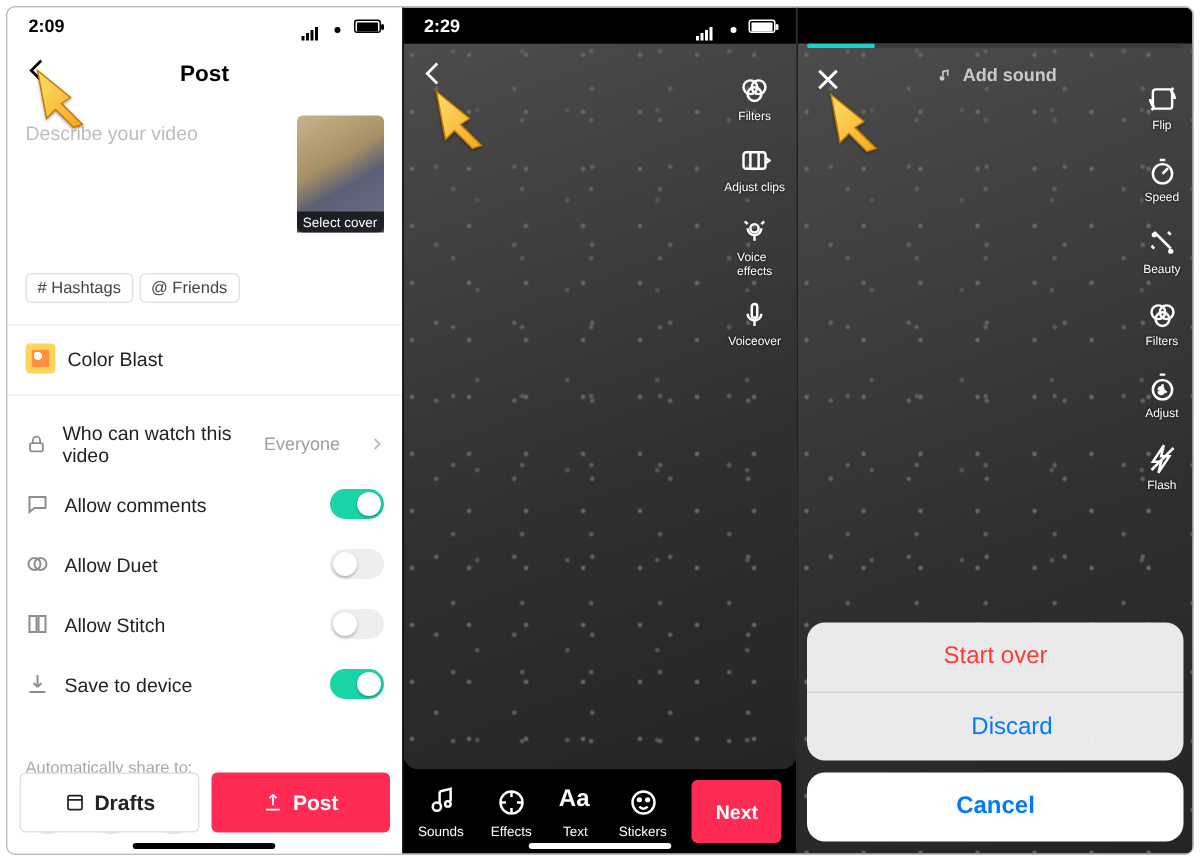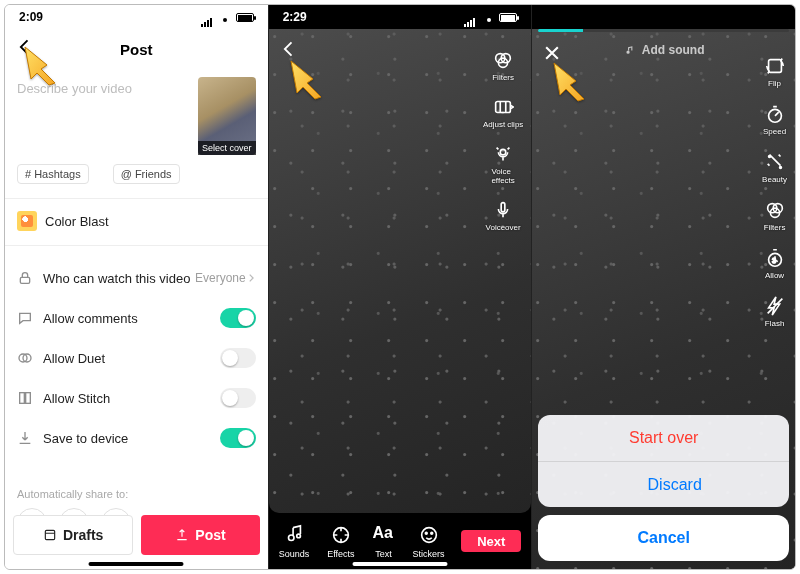--- a/index.html
+++ b/index.html
@@ -27,34 +27,34 @@
   
   .arrow { position:absolute; width:50px; height:50px; pointer-events:none; }
   .arrow svg { width:100%; height:100%; filter: drop-shadow(0 1px 1px rgba(0,0,0,.35)); }
 
   
   .p1-header { position:absolute; top:24px; left:0; right:0; height:40px; display:flex; align-items:center; justify-content:center; }
   .p1-header .back { position:absolute; left:10px; top:8px; }
   .chev { width:20px;height:20px;stroke:#000;stroke-width:2.2;fill:none; }
   .p1-title { font-size:15px; font-weight:700; color:#000; }
   .p1-body { position:absolute; top:64px; left:0; right:0; bottom:0; padding:8px 12px 0; color:#222; font-size:13px; }
-  .desc-row { display:flex; gap:8px; margin-bottom:9px; }
+  .desc-row { display:flex; gap:8px; margin-bottom:27px; }
   .desc-row .ph { flex:1; color:#bdbdbd; font-size:13px; padding-top:4px; }
   .thumb { width:58px;height:78px;border-radius:4px;background:linear-gradient(150deg,#c8b48c 0%,#a79064 40%,#5a5f76 60%,#6d7287 100%);position:relative; }
   .thumb .sc { position:absolute;left:0;right:0;bottom:0;background:rgba(0,0,0,.7);color:#fff;font-size:9px;text-align:center;padding:2px 4px; }
-  .chips { display:flex; gap:24px; margin-bottom:14px; }
+  .chips { display:flex; gap:4px; margin-bottom:14px; }
   .chip { border:1px solid #e2e2e2;border-radius:4px;padding:3px 7px;font-size:11px;color:#444;display:flex;align-items:center;gap:3px; }
   .divider { height:1px;background:#eee;margin:0 -12px 12px; }
   .eff-row { display:flex;align-items:center;gap:8px;font-size:13px;margin-bottom:14px; }
   .eff-ic { width:20px;height:20px;background:#ffd45c;border-radius:3px;position:relative; }
   .eff-ic::after{content:"";position:absolute;inset:4px;background:radial-gradient(circle at 35% 35%,#fff 0 25%,transparent 26%),#ff8f3c;border-radius:2px;}
   .setting { display:flex;align-items:center;justify-content:space-between;height:40px; }
   .setting .lbl { display:flex;align-items:center;gap:10px;color:#222;font-size:13px; }
   .setting .ic { width:16px;height:16px;color:#8e8e8e; }
-  .setting .val { color:#9e9e9e;font-size:12px;display:flex;align-items:center;gap:0; }
+  .setting .val { color:#9e9e9e;font-size:12px;display:flex;align-items:center;gap:19px; }
   .toggle { width:36px;height:20px;border-radius:10px;background:#eee;position:relative; }
   .toggle.on { background:#18d4a7; }
   .toggle .knob { position:absolute;top:2px;left:2px;width:16px;height:16px;border-radius:50%;background:#fff;box-shadow:0 1px 2px rgba(0,0,0,.3); }
   .toggle.on .knob { left:auto;right:2px; }
   .share-lbl{color:#a8a8a8;font-size:11px;margin-top:30px;margin-bottom:8px;}
   .share-icons{display:flex;gap:12px;margin-bottom:12px;}
   .share-circ{width:30px;height:30px;border-radius:50%;border:1px solid #e0e0e0;display:flex;align-items:center;justify-content:center;color:#9f9f9f;}
   .bottom-btns{position:absolute;left:8px;right:8px;bottom:14px;display:flex;gap:8px;}
   .btn{flex:1;height:40px;border-radius:4px;display:flex;align-items:center;justify-content:center;gap:6px;font-size:14px;font-weight:700;}
   .btn.drafts{border:1px solid #e2e2e2;color:#222;background:#fff;}
@@ -73,21 +73,21 @@
   }
   .p2-back{position:absolute;top:34px;left:10px;}
   .chev.white{stroke:#fff;}
   .right-tools{position:absolute;top:44px;right:8px;display:flex;flex-direction:column;gap:14px;align-items:center;}
   .tool{display:flex;flex-direction:column;align-items:center;gap:2px;color:#fff;}
   .tool .ti{width:22px;height:22px;}
   .tool .tl{font-size:8px;font-weight:500;text-shadow:0 0 2px #000;white-space:nowrap;}
   .p2-bottom{position:absolute;left:0;right:0;bottom:0;height:56px;background:#000;display:flex;align-items:center;padding:0 10px;gap:16px;}
   .p2-bottom .tool{gap:3px;}
   .p2-bottom .tl{font-size:9px;}
-  .next-btn{margin-left:auto;height:22px;padding:0 16px;border-radius:4px;background:#fe2c55;color:#fff;font-size:13px;font-weight:600;display:flex;align-items:center;}
+  .next-btn{margin-left:auto;height:42px;padding:0 16px;border-radius:4px;background:#fe2c55;color:#fff;font-size:13px;font-weight:600;display:flex;align-items:center;}
   .home-ind.white{background:#fff;}
 
   
   .prog{position:absolute;top:24px;left:6px;right:6px;height:3px;background:#3b3b3b;border-radius:2px;overflow:hidden;}
   .prog i{display:block;height:100%;width:18%;background:#19d3cf;}
   .p3-close{position:absolute;top:38px;left:10px;color:#fff;}
   .addsound{position:absolute;top:38px;left:50%;transform:translateX(-50%);display:flex;align-items:flex-end;gap:6px;color:#e0e0e0;font-size:12px;font-weight:600;opacity:.85;}
   .sheet{position:absolute;left:6px;right:6px;bottom:8px;}
   .sheet-group{background:rgba(242,242,246,.96);border-radius:12px;overflow:hidden;margin-bottom:8px;}
   .sheet-btn{height:46px;display:flex;align-items:center;justify-content:center;font-size:16px;}
@@ -396,21 +396,21 @@
               <circle cx="12" cy="15" r="5"></circle>
             </svg>
             <div class="tl">Filters</div>
           </div>
           <div class="tool">
             <svg class="ti" viewBox="0 0 24 24" fill="none" stroke="#fff" stroke-width="1.8">
               <circle cx="12" cy="14" r="7"></circle>
               <path d="M12 10v4l3 2M10 3h4"></path>
               <text x="9" y="17" font-size="7" fill="currentColor">3</text>
             </svg>
-            <div class="tl">Allow</div>
+            <div class="tl">Adjust</div>
           </div>
           <div class="tool">
             <svg class="ti" viewBox="0 0 24 24" fill="none" stroke="#fff" stroke-width="1.8">
               <path d="M13 2L5 14h6l-2 8 8-12h-6l2-8z"></path>
               <line x1="4" y1="20" x2="20" y2="4"></line>
             </svg>
             <div class="tl">Flash</div>
           </div>
         </div>
       <div class="sheet">

